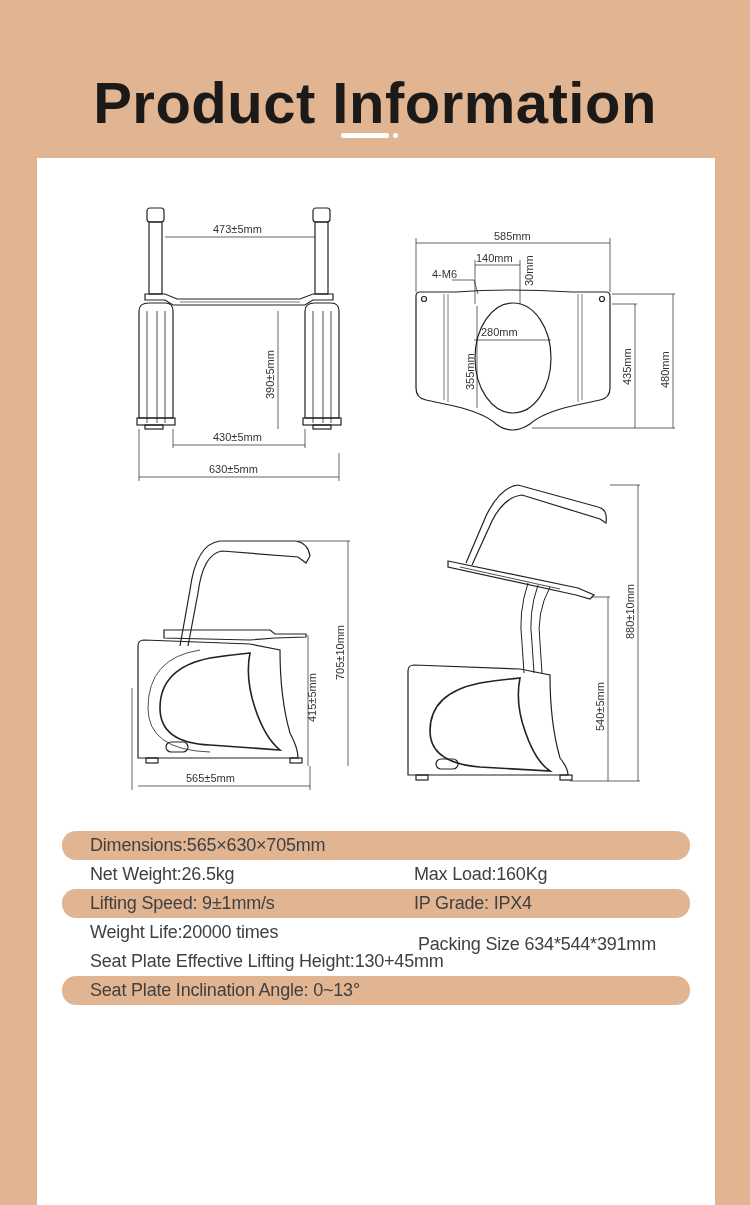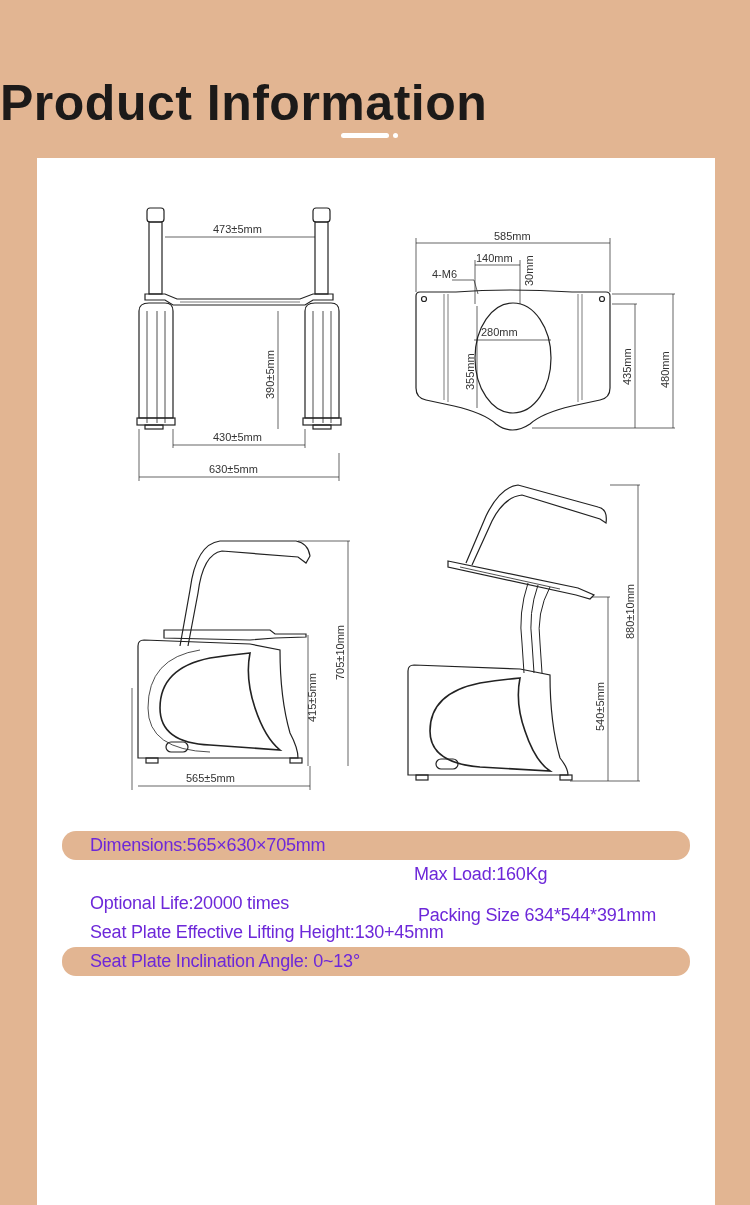--- a/index.html
+++ b/index.html
@@ -4,21 +4,21 @@
   <style>
     html, body { margin: 0; padding: 0; }
     body {
       width: 750px; height: 1205px; overflow: hidden;
       background: #e2b592;
       font-family: "Liberation Sans", sans-serif;
       position: relative;
     }
     .title {
       position: absolute; left: 0; top: 68px; width: 750px;
-      font-weight: bold; font-size: 50px;
+      text-align: center; font-weight: bold; font-size: 58px;
       color: #1c1a19; letter-spacing: 0.5px; line-height: 70px;
       margin: 0;
     }
     .title-underline {
       position: absolute; top: 133px; left: 341px; width: 48px; height: 5px;
       background: #fff; border-radius: 3px;
     }
     .title-dot {
       position: absolute; top: 133px; left: 393px; width: 5px; height: 5px;
       background: #fff; border-radius: 50%;
@@ -28,21 +28,21 @@
       background: #ffffff;
     }
     .diagram { position: absolute; }
     .diagram svg { display: block; overflow: visible; }
     .dim-text { font-family: "Liberation Sans", sans-serif; font-size: 11px; fill: #333; }
     .specs {
       position: absolute; left: 25px; top: 673px; width: 628px;
     }
     .spec-row {
       position: relative; height: 29px; display: flex; align-items: center;
-      font-size: 18px; color: #6d28d9; letter-spacing: -0.2px;
+      font-size: 18px; color: #404040; letter-spacing: -0.2px;
     }
     .spec-row.band { background: #e2b592; border-radius: 14px; }
     .spec-cell { position: absolute; white-space: nowrap; line-height: 29px; }
     .spec-cell.left { left: 28px; }
     .spec-cell.right { left: 352px; }
     .spec-cell.right.wide { left: 356px; margin-top: 23px; }
   </style>
 </head>
 <body>
 
@@ -190,24 +190,29 @@
       <text class="dim-text" transform="translate(204,248) rotate(-90)"><tspan>540±5mm</tspan></text>
       <text class="dim-text" transform="translate(234,156) rotate(-90)"><tspan>880±10mm</tspan></text>
     </svg>
   </div>
 
   <div class="specs">
     <div class="spec-row band">
       <span class="spec-cell left">Dimensions:565×630×705mm</span>
     </div>
     <div class="spec-row">
+      <span class="spec-cell left">Net Weight:26.5kg</span>
       <span class="spec-cell right">Max Load:160Kg</span>
     </div>
+    <div class="spec-row band">
+      <span class="spec-cell left">Lifting Speed: 9±1mm/s</span>
+      <span class="spec-cell right">IP Grade: IPX4</span>
+    </div>
     <div class="spec-row">
-      <span class="spec-cell left">Optional Life:20000 times</span>
+      <span class="spec-cell left">Weight Life:20000 times</span>
       <span class="spec-cell right wide">Packing Size 634*544*391mm</span>
     </div>
     <div class="spec-row">
       <span class="spec-cell left">Seat Plate Effective Lifting Height:130+45mm</span>
     </div>
     <div class="spec-row band">
       <span class="spec-cell left">Seat Plate Inclination Angle: 0~13°</span>
     </div>
   </div>
 </div>

